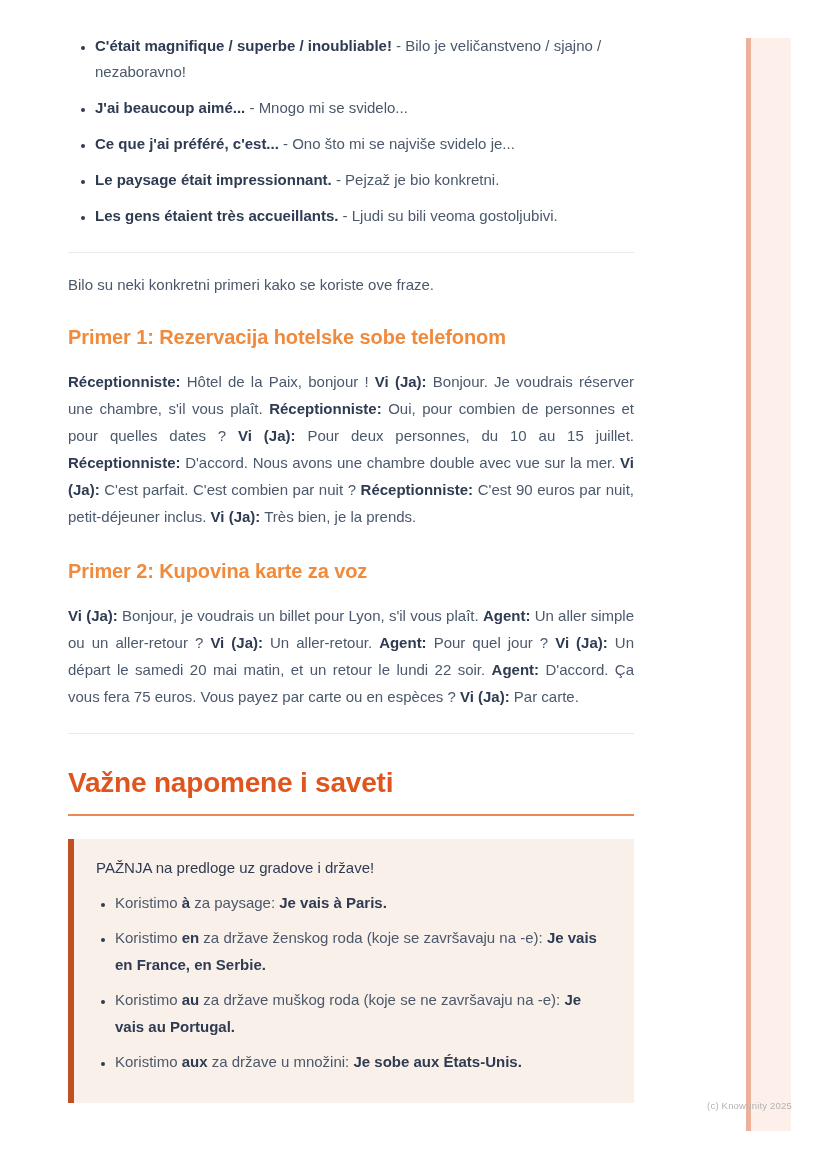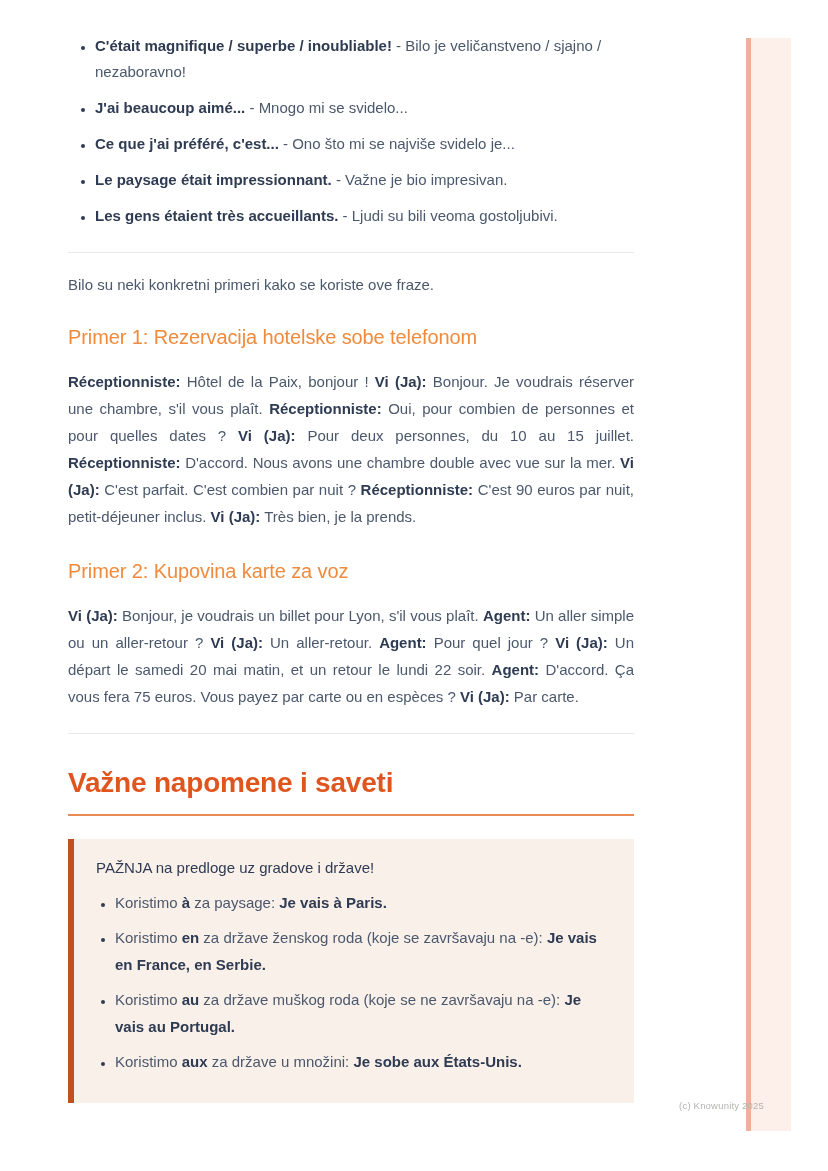--- a/index.html
+++ b/index.html
@@ -81,21 +81,21 @@
   }
 
   p.section-intro {
     margin-top: 21px;
     line-height: 22px;
   }
 
   h2.example-heading {
     margin-top: 30px;
     font-size: 20px;
-    font-weight: 400;
+    font-weight: 700;
     color: var(--heading-secondary, #f08a3c);
     letter-spacing: -0.1px;
   }
 
   p.dialogue {
     margin-top: 19px;
     line-height: 27px;
     text-align: justify;
   }
 
@@ -117,21 +117,21 @@
   }
   .callout ul li {
     margin-bottom: 8px;
     line-height: 27px;
   }
   .callout ul li::marker { color: var(--bold-text, #2e3b52); font-size: 12px; }
 
   .copyright {
     position: absolute;
     top: 1100px;
-    right: 64px;
+    right: 36px;
     font-size: 9.5px;
     color: var(--footer-text, #b5b3b1);
     z-index: 3;
     letter-spacing: 0.2px;
   }
 </style>
 </head>
 <body>
 
 <div class="page">
@@ -144,21 +144,21 @@
   <div class="content">
 
     <ul class="phrase-list">
 
         <li><span class="bold">C'était magnifique / superbe / inoubliable!</span><span> - Bilo je veličanstveno / sjajno / nezaboravno!</span></li>
 
         <li><span class="bold">J'ai beaucoup aimé...</span><span> - Mnogo mi se svidelo...</span></li>
 
         <li><span class="bold">Ce que j'ai préféré, c'est...</span><span> - Ono što mi se najviše svidelo je...</span></li>
 
-        <li><span class="bold">Le paysage était impressionnant.</span><span> - Važne je bio impresivan.</span></li>
+        <li><span class="bold">Le paysage était impressionnant.</span><span> - Pejzaž je bio konkretni.</span></li>
 
         <li><span class="bold">Les gens étaient très accueillants.</span><span> - Ljudi su bili veoma gostoljubivi.</span></li>
       </ul>
 
     <hr class="divider">
 
 
     <p class="section-intro">Bilo su neki konkretni primeri kako se koriste ove fraze.</p>
 
     <div>

